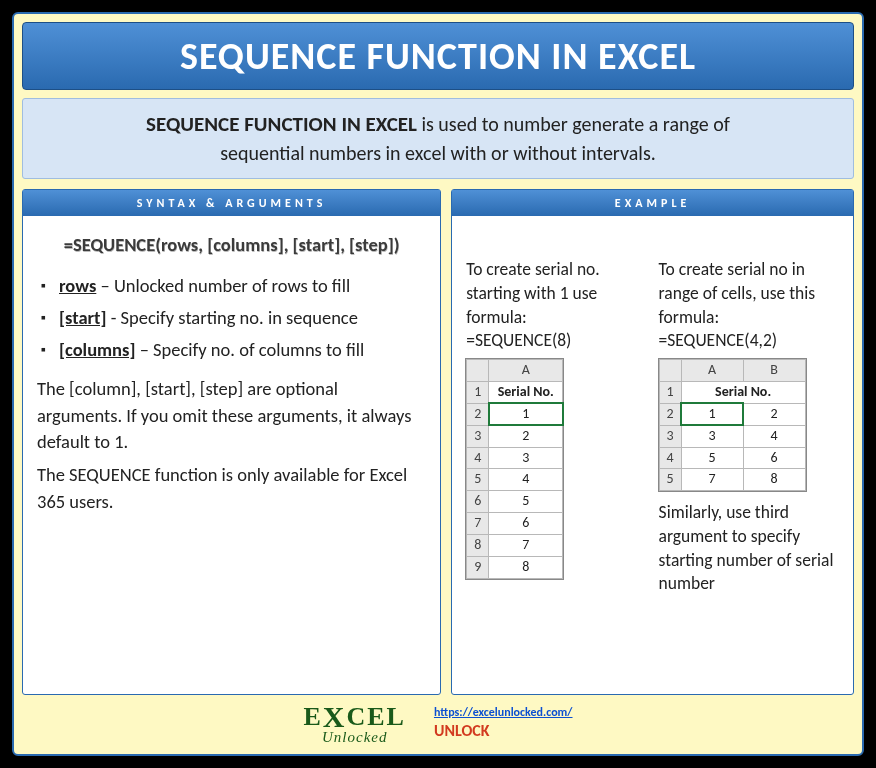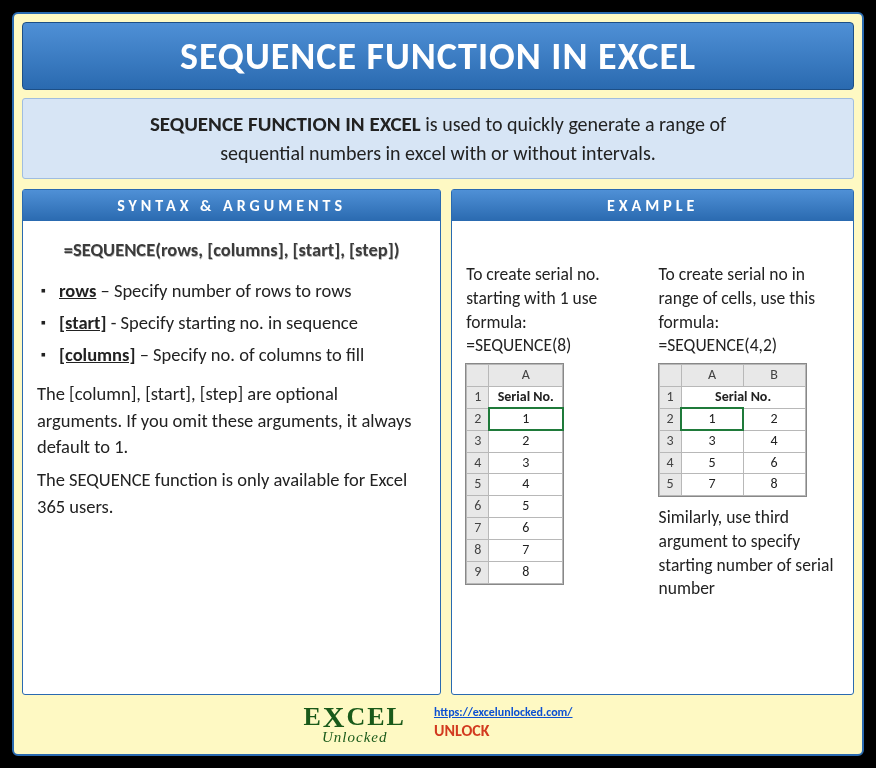--- a/index.html
+++ b/index.html
@@ -56,21 +56,21 @@
     background: #fff;
   }
   .card.left { flex: 1.02; }
   .card.right { flex: 0.98; }
   .card-head {
     background: linear-gradient(#4f90d6, #2a6ab0);
     color: #fff;
     font-weight: 700;
     text-align: center;
     padding: 6px 4px;
-    font-size: 16px;
+    font-size: 12px;
     letter-spacing: 4px;
   }
   .card-body { padding: 10px 14px; font-size: 18.5px; color: #222; line-height: 1.45; }
   .syntax {
     text-align: center;
     font-weight: 700;
     color: #3b3b3b;
     font-size: 18.5px;
     margin: 6px 0 14px;
     text-shadow: 0.5px 0.5px 0 #bbb;
@@ -126,32 +126,32 @@
   .footer-links .unlock { color: #d23a1f; font-weight: 700; font-size: 16px; margin-top: 2px; }
 </style>
 </head>
 <body>
 
 <div class="page">
 
   <div class="title-banner">SEQUENCE FUNCTION IN EXCEL</div>
 
   <div class="intro-box">
-    <span class="lead">SEQUENCE FUNCTION IN EXCEL</span><span> is used to quickly generate a range of</span><br>
+    <span class="lead">SEQUENCE FUNCTION IN EXCEL</span><span> is used to number generate a range of</span><br>
     <span>sequential numbers in excel with or without intervals.</span>
   </div>
 
   <div class="columns">
 
     <div class="card left">
       <div class="card-head">SYNTAX &amp; ARGUMENTS</div>
       <div class="card-body">
         <div class="syntax">=SEQUENCE(rows, [columns], [start], [step])</div>
         <ul class="args">
-          <li><span class="arg-name">rows</span><span> – Specify number of rows to rows</span></li>
+          <li><span class="arg-name">rows</span><span> – Unlocked number of rows to fill</span></li>
           <li><span class="arg-name">[start]</span><span> - Specify starting no. in sequence</span></li>
           <li><span class="arg-name">[columns]</span><span> – Specify no. of columns to fill</span></li>
         </ul>
         <div class="para">The [column], [start], [step] are optional arguments. If you omit these arguments, it always default to 1.</div>
         <div class="para">The SEQUENCE function is only available for Excel 365 users.</div>
       </div>
     </div>
 
     <div class="card right">
       <div class="card-head">EXAMPLE</div>

